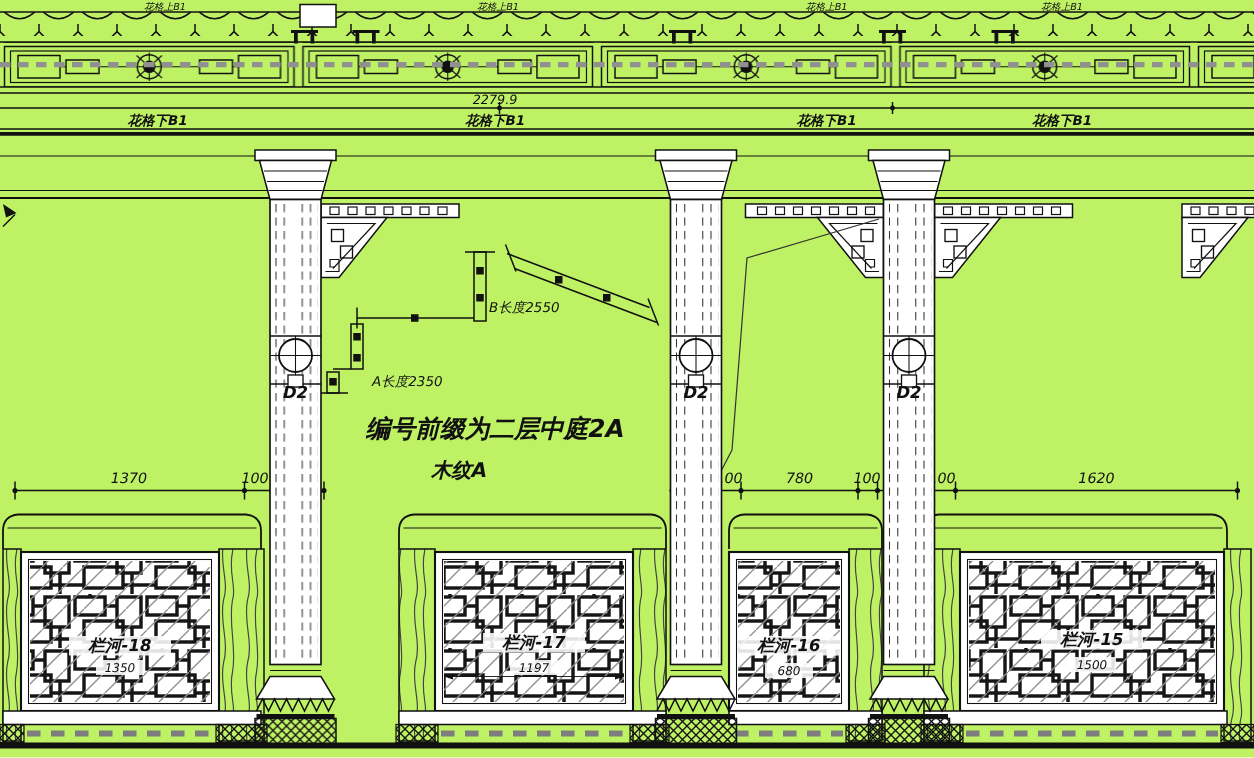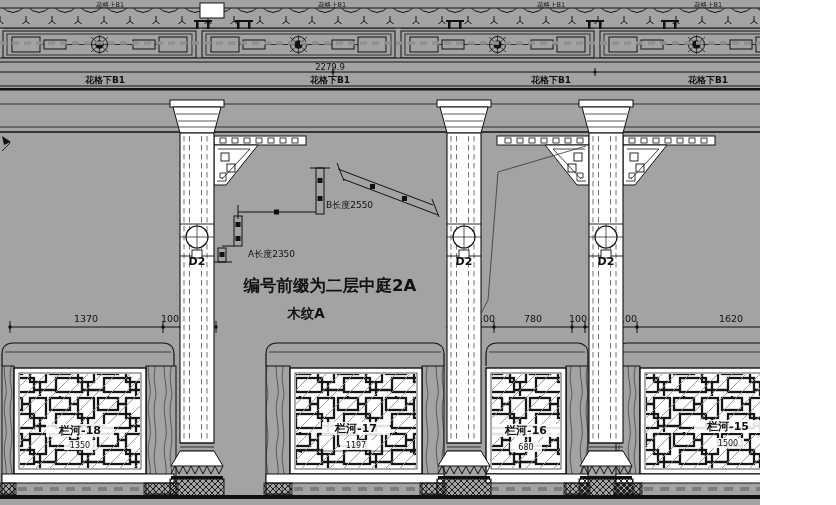--- a/index.html
+++ b/index.html
@@ -1,17 +1,17 @@
 <!DOCTYPE html>
 <html><head>
 <meta charset="utf-8">
 <style>
   html,body{margin:0;padding:0;background:#fff;}
-  .stage{width:760px;height:505px;position:relative;background:#a3a3a3;overflow:hidden;
-         font-family:"DejaVu Sans",sans-serif;}
+  .stage{width:836px;height:505px;position:relative;background:#bef264;overflow:hidden;
+         font-family:"DejaVu Sans",sans-serif;font-style:italic;}
   svg text{font-family:"DejaVu Sans",sans-serif;fill:#111;}
   .t-tiny{font-size:6.5px;}
   .t-small{font-size:8.5px;}
   .t-dim{font-size:9.5px;}
   .t-lbl{font-size:9px;}
   .t-panel{font-size:11px;font-weight:bold;}
   .t-pnum{font-size:8px;}
   .t-col{font-size:11px;font-weight:bold;}
   .t-title{font-size:16.5px;font-weight:bold;}
   .t-sub{font-size:13.5px;font-weight:bold;}

